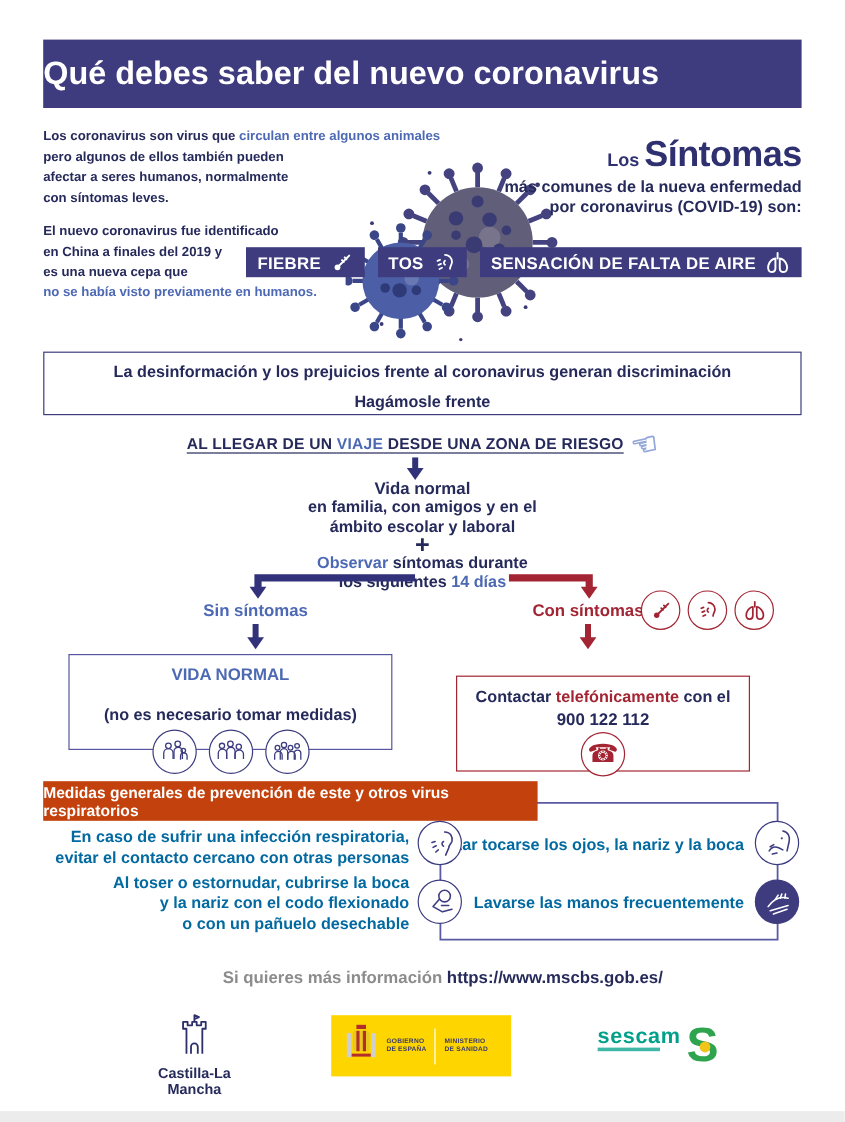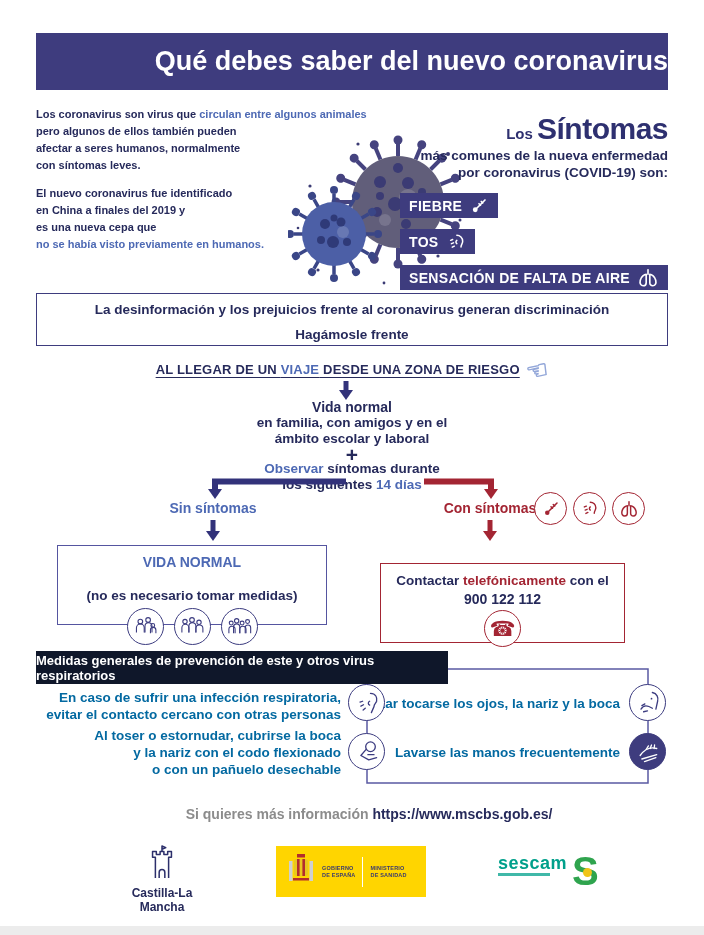--- a/index.html
+++ b/index.html
@@ -3,33 +3,33 @@
 <meta charset="utf-8">
 <style>
   * { margin:0; padding:0; box-sizing:border-box; }
   body { background:#fff; font-family:"Liberation Sans", sans-serif; }
   #page { position:relative; width:704px; height:935px; background:#fff; overflow:hidden; margin:0 auto; }
   .abs { position:absolute; }
   .accent { color:#4d69b4; }
   .red { color:#a32533; }
 
   .header-band { left:36px; top:33px; width:632px; height:57px; background:#3e3c7e; color:#fff;
-    display:flex; align-items:center; justify-content:flex-end; font-size:27px; font-weight:bold; }
+    display:flex; align-items:center; justify-content:flex-start; font-size:27px; font-weight:bold; }
 
   .intro { left:36px; top:106px; font-size:11px; font-weight:bold; color:#262a5b; line-height:17px; z-index:3; }
   .intro div { white-space:nowrap; }
   .p2 { margin-top:11px; }
 
   .virus-wrap { left:288px; top:128px; z-index:1; }
 
   .symptoms { right:36px; top:112px; text-align:right; z-index:2; }
   .sym-head { font-size:15px; font-weight:bold; color:#2e3070; }
   .sym-head .big { font-size:30px; letter-spacing:-0.5px; }
   .sym-sub { font-size:13.5px; font-weight:bold; color:#262a5b; line-height:17px; margin-top:1px;text-align:right; }
-  .badges { display:flex; flex-direction:column; align-items:flex-start; gap:11px; margin-top:12px; }
+  .badges { display:flex; flex-direction:row; align-items:center; gap:11px; margin-top:25px; }
   .badge { background:#3e3c7e; color:#fff; height:25px; padding:0 9px; display:flex; align-items:center; gap:7px;
     font-size:14px; font-weight:bold; letter-spacing:0.3px; }
 
   .disc-box { left:36px; top:293px; width:632px; height:53px; border:1.5px solid #3e3c7e;
     text-align:center; color:#262a5b; font-weight:bold; font-size:13.5px; padding-top:8px; }
   .disc-box .l2 { margin-top:10px; }
 
   .flow-row { left:0; width:704px; text-align:center; font-weight:bold; color:#262a5b; font-size:13.5px; }
   .travel-title { top:356px; font-size:13px; letter-spacing:0.2px; }
   .travel-title .utext { text-decoration:underline; text-underline-offset:3px; }
@@ -47,21 +47,21 @@
   .vn-box .t { color:#4d69b4; font-weight:bold; font-size:14px; margin-top:8px; }
   .vn-box .s { color:#262a5b; font-weight:bold; font-size:13.5px; margin-top:18px; }
   .crowds { display:flex; justify-content:center; gap:10px; margin-top:5px; }
   .crowd { width:37px; height:37px; border:1.5px solid #3c3c80; color:#3c3c80; }
 
   .ct-box { left:380px; top:563px; width:245px; height:80px; border:1px solid #a32533; text-align:center; }
   .ct-box .l1 { color:#262a5b; font-weight:bold; font-size:13.5px; margin-top:9px; }
   .ct-box .l2 { color:#262a5b; font-weight:bold; font-size:14px; margin-top:3px; }
   .phone-circle { width:37px; height:37px; border:1.5px solid #a32533; color:#a32533; margin:3px auto 0; font-size:21px; line-height:1; }
 
-  .measures-band { left:36px; top:651px; width:412px; height:33px; background:#0f172a; color:#fff;
+  .measures-band { left:36px; top:651px; width:412px; height:33px; background:#c2410c; color:#fff;
     display:flex; align-items:center; justify-content:center; font-size:13px; font-weight:bold; z-index:2; }
   .measure-text { position:absolute; text-align:right; font-size:13.5px; font-weight:bold; color:#0369a1; line-height:17px; z-index:2; }
   .measure-text div { white-space:nowrap; }
   .mi { position:absolute; width:37px; height:37px; z-index:3; }
   .mi-outline { border:1.5px solid #3c3c80; color:#3c3c80; }
   .mi-filled { background:#3e3c7e; border:1.5px solid #3e3c7e; }
 
   .info-line { left:17px; top:806px; width:704px; text-align:center; font-size:14px; font-weight:bold; color:#8c8c8c; }
   .info-line a { color:#262a5b; text-decoration:none; }
 

